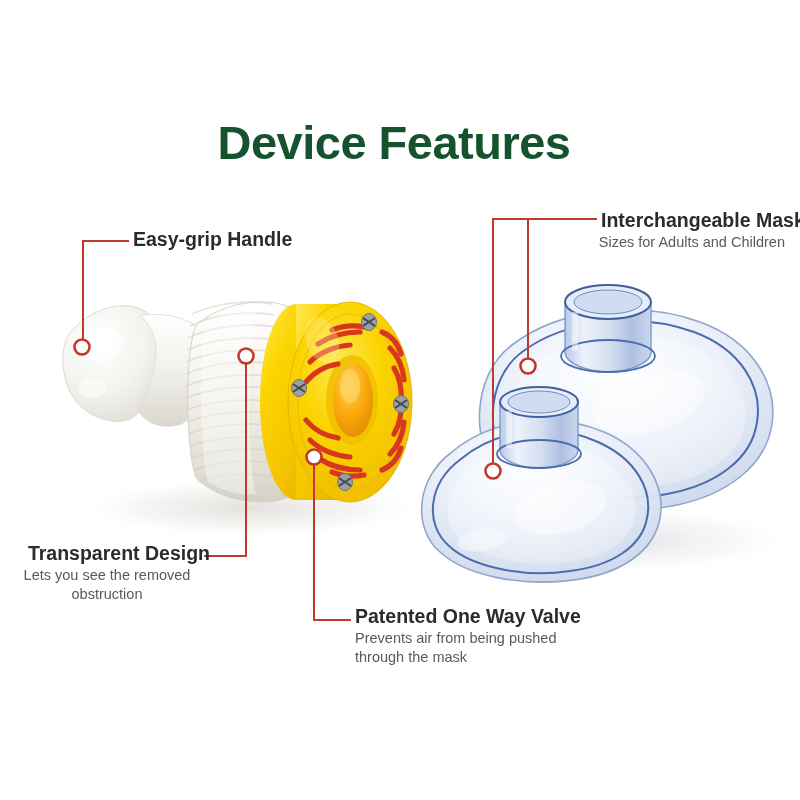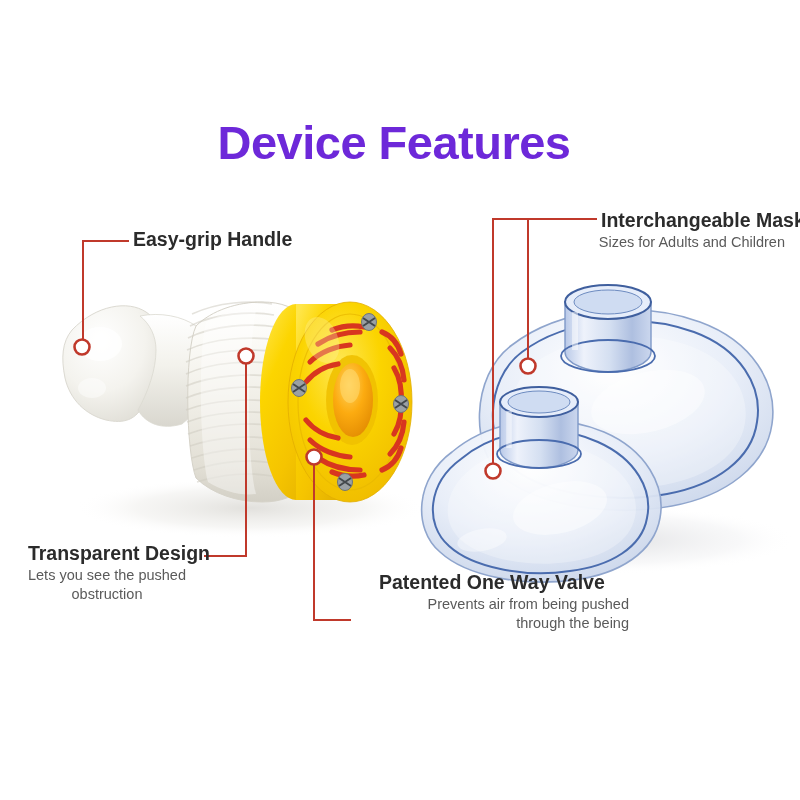--- a/index.html
+++ b/index.html
@@ -7,21 +7,21 @@
   body{
     width:800px;height:800px;overflow:hidden;position:relative;
     font-family:"Liberation Sans","DejaVu Sans",sans-serif;
     -webkit-font-smoothing:antialiased;
   }
   #stage{position:absolute;inset:0;width:800px;height:800px;background:#ffffff;}
 
   
   .title{
     position:absolute;left:0;top:118px;width:788px;text-align:center;
-    font-size:47px;font-weight:bold;color:#6d28d9;letter-spacing:-0.5px;
+    font-size:47px;font-weight:bold;color:#14532d;letter-spacing:-0.5px;
     line-height:1.05;
   }
 
   
   .callout{position:absolute;}
   .callout .c-head{
     font-size:19.5px;font-weight:bold;color:#2b2b2b;line-height:1.15;
     white-space:nowrap;
   }
   .callout .c-sub{
@@ -29,23 +29,23 @@
     margin-top:2px;
   }
   .c-right{text-align:left;}
 
   #callout-handle{left:133px;top:228px;text-align:center;}
   #callout-mask{left:601px;top:209px;}
   #callout-mask .c-sub{text-align:center;margin-left:-22px;}
   #callout-transparent{left:4px;top:542px;width:206px;}
   #callout-transparent .c-head{text-align:right;}
   #callout-transparent .c-sub{text-align:center;}
-  #callout-valve{left:355px;top:571px;width:250px;margin-left:24px;}
+  #callout-valve{left:355px;top:605px;width:250px;}
   #callout-valve .c-head{text-align:left;}
-  #callout-valve .c-sub{text-align:right;}
+  #callout-valve .c-sub{text-align:left;}
 
   
   #leaders{position:absolute;left:0;top:0;width:800px;height:800px;pointer-events:none;}
 
   
   #product{position:absolute;left:0;top:0;width:800px;height:800px;}
 </style>
 </head>
 <body>
 
@@ -276,26 +276,26 @@
   </div>
 
   <div class="callout c-right" id="callout-mask">
     <div class="c-head">Interchangeable Mask</div>
     <div class="c-sub">Sizes for Adults and Children</div>
   </div>
 
   <div class="callout" id="callout-transparent">
     <div class="c-head">Transparent Design</div>
     <div class="c-sub">
-      <span>Lets you see the pushed</span><br>
+      <span>Lets you see the removed</span><br>
       <span>obstruction</span>
     </div>
   </div>
 
   <div class="callout" id="callout-valve">
     <div class="c-head">Patented One Way Valve</div>
     <div class="c-sub">
       <span>Prevents air from being pushed</span><br>
-      <span>through the being</span>
+      <span>through the mask</span>
     </div>
   </div>
 
 </div>
 
 </body></html>

